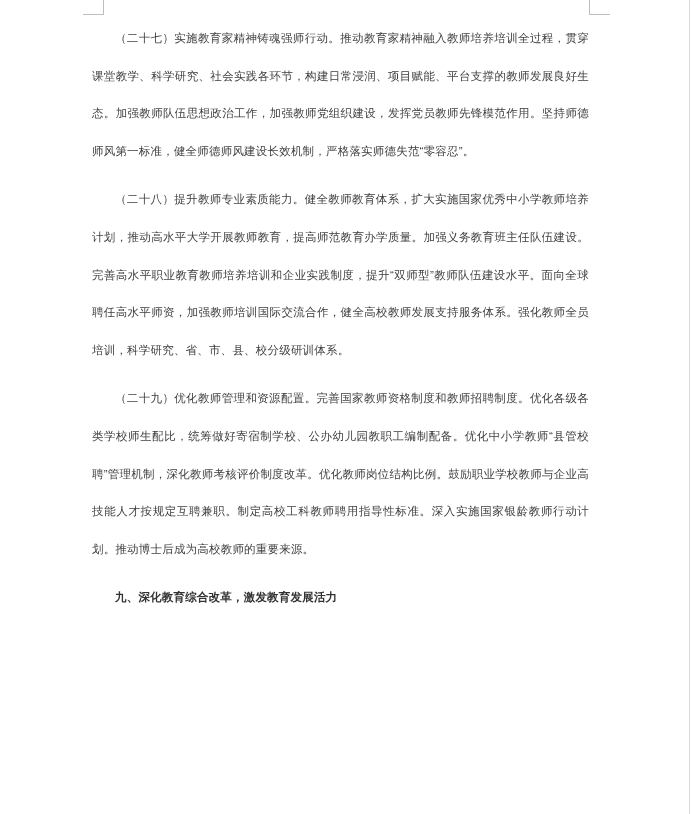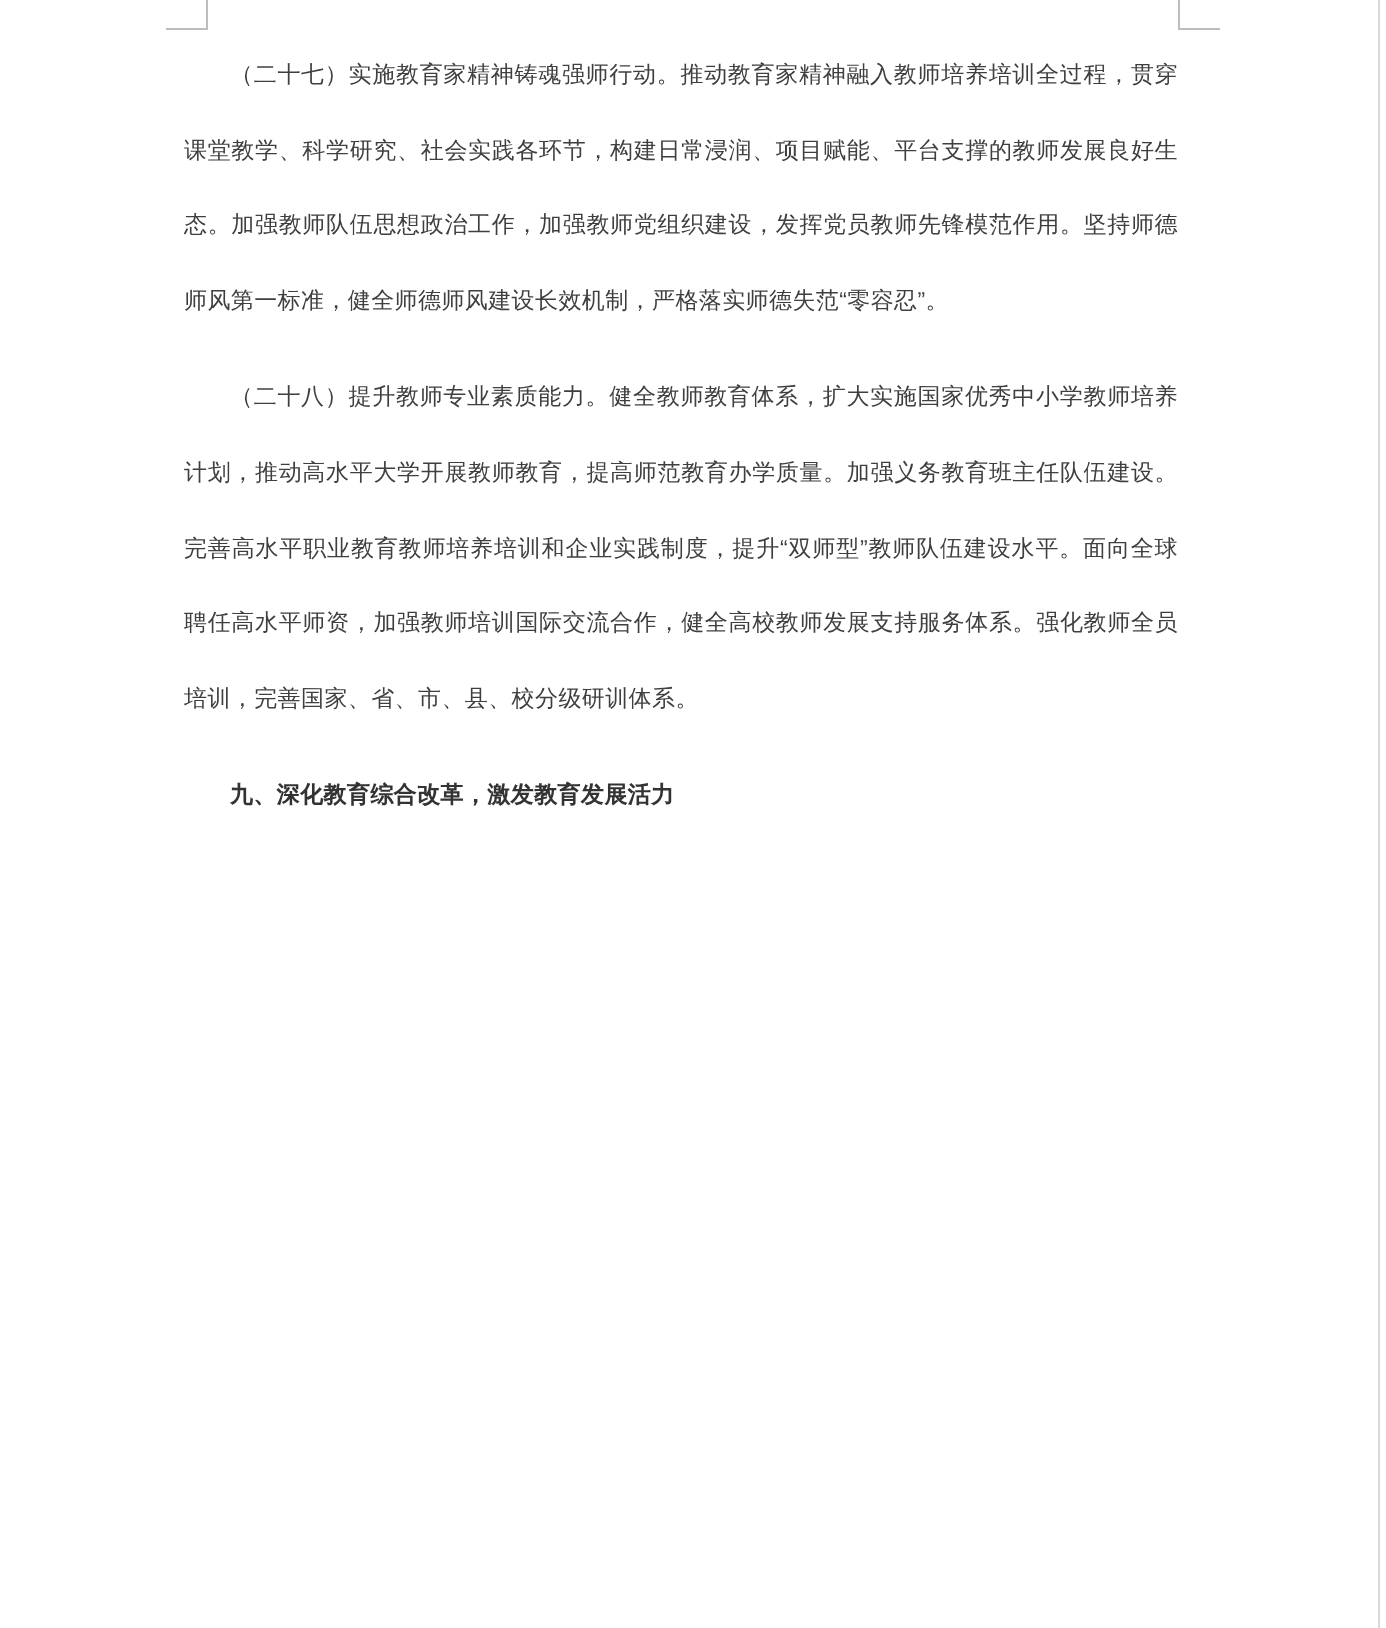--- a/index.html
+++ b/index.html
@@ -54,17 +54,18 @@
 
   <div class="crop crop-tl-v"></div>
   <div class="crop crop-tl-h"></div>
   <div class="crop crop-tr-v"></div>
   <div class="crop crop-tr-h"></div>
 
   <div class="right-edge"></div>
 
   <div class="content">
     <p>（二十七）实施教育家精神铸魂强师行动。推动教育家精神融入教师培养培训全过程，贯穿课堂教学、科学研究、社会实践各环节，构建日常浸润、项目赋能、平台支撑的教师发展良好生态。加强教师队伍思想政治工作，加强教师党组织建设，发挥党员教师先锋模范作用。坚持师德师风第一标准，健全师德师风建设长效机制，严格落实师德失范“零容忍”。</p>
-    <p>（二十八）提升教师专业素质能力。健全教师教育体系，扩大实施国家优秀中小学教师培养计划，推动高水平大学开展教师教育，提高师范教育办学质量。加强义务教育班主任队伍建设。完善高水平职业教育教师培养培训和企业实践制度，提升“双师型”教师队伍建设水平。面向全球聘任高水平师资，加强教师培训国际交流合作，健全高校教师发展支持服务体系。强化教师全员培训，完善国家、省、市、县、校分级研训体系。</p>
+    <p>（二十八）提升教师专业素质能力。健全教师教育体系，扩大实施国家优秀中小学教师培养计划，推动高水平大学开展教师教育，提高师范教育办学质量。加强义务教育班主任队伍建设。完善高水平职业教育教师培养培训和企业实践制度，提升“双师型”教师队伍建设水平。面向全球聘任高水平师资，加强教师培训国际交流合作，健全高校教师发展支持服务体系。强化教师全员培训，科学研究、省、市、县、校分级研训体系。</p>
+    <p>（二十九）优化教师管理和资源配置。完善国家教师资格制度和教师招聘制度。优化各级各类学校师生配比，统筹做好寄宿制学校、公办幼儿园教职工编制配备。优化中小学教师“县管校聘”管理机制，深化教师考核评价制度改革。优化教师岗位结构比例。鼓励职业学校教师与企业高技能人才按规定互聘兼职。制定高校工科教师聘用指导性标准。深入实施国家银龄教师行动计划。推动博士后成为高校教师的重要来源。</p>
     <p class="section-heading">九、深化教育综合改革，激发教育发展活力</p>
   </div>
 
 </div>
 
 </body></html>

